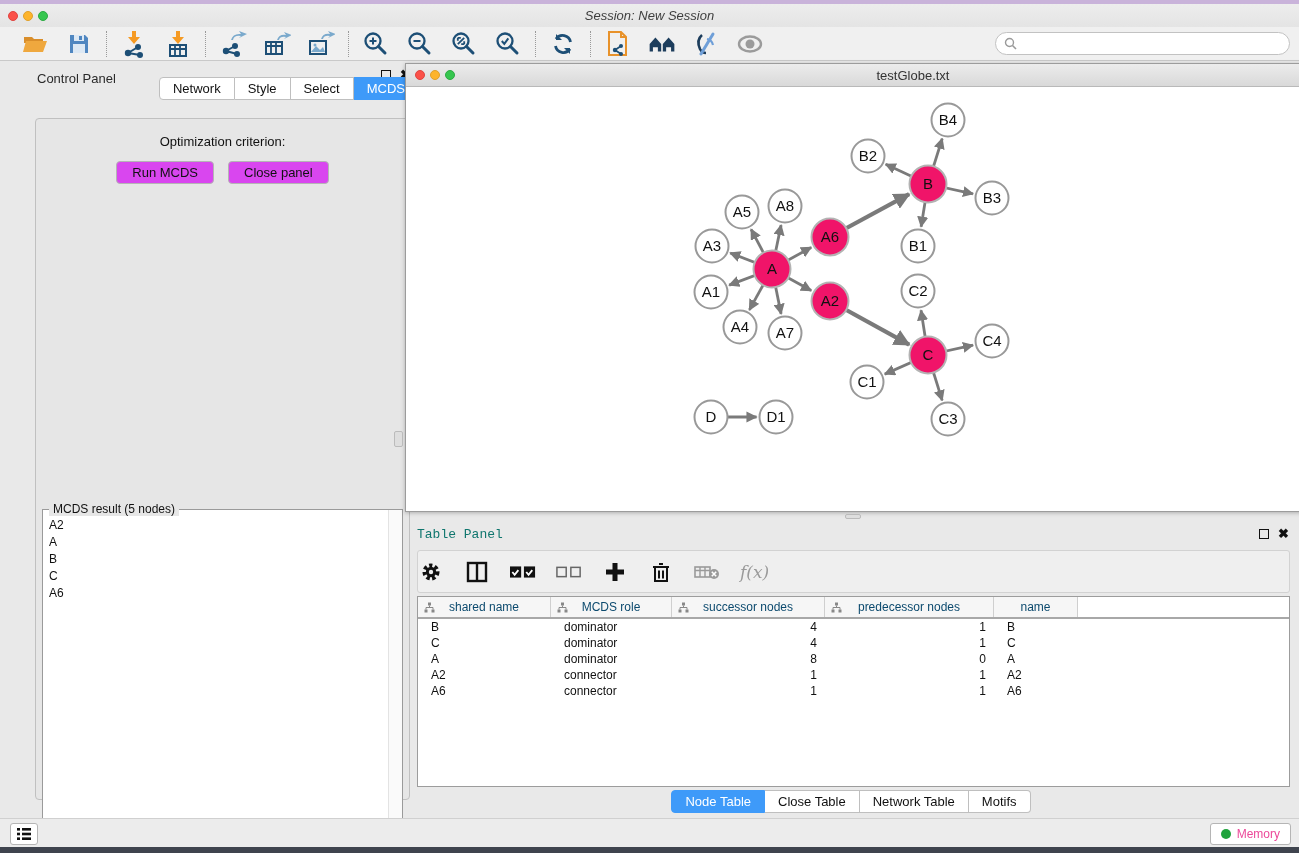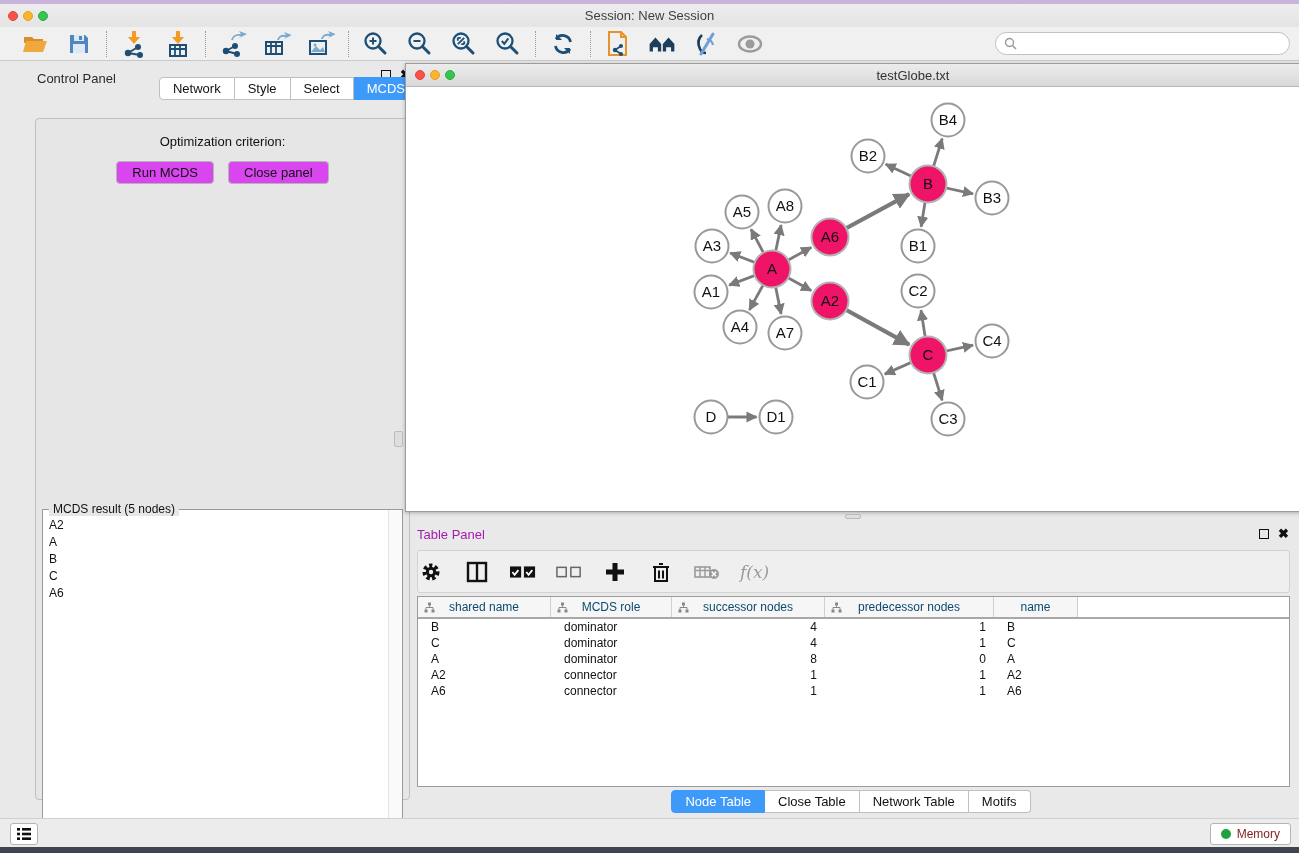--- a/index.html
+++ b/index.html
@@ -3,21 +3,21 @@
 <meta charset="utf-8">
 <style>
   * { margin:0; padding:0; box-sizing:border-box; }
   html,body { width:1299px; height:853px; }
   body { font-family:"Liberation Sans", sans-serif; font-size:12px; color:#222; background:#3f444e; }
   .screen { position:relative; width:1299px; height:853px; overflow:hidden; background:#3f444e; }
 
   
   .top-strip { position:absolute; left:0; top:0; width:100%; height:4px; background:#c9b3da; }
   .titlebar { position:absolute; left:0; top:4px; width:100%; height:29px;
-              background:linear-gradient(#ededed,#e2e2e2); border-bottom:1px solid #cfcfcf; }
+              background:linear-gradient(#ededed,#e2e2e2); border-bottom:1px solid #cfcfcf;font-style:italic; }
   .lights { position:absolute; left:8px; top:7px; display:flex; gap:5px; }
   .light { width:10px; height:10px; border-radius:50%; }
   .light.red{ background:#fb5149; border:1px solid #e04440;}
   .light.yellow{ background:#fdb42c; border:1px solid #e0a02a;}
   .light.green{ background:#36c64f; border:1px solid #2cab43;}
   .titlebar .title { position:absolute; left:0; right:0; top:4px; text-align:center;
                      font-size:13px; color:#3f3f3f; }
 
   
   .toolbar { position:absolute; left:0; top:27px; width:100%; height:34px; background:#f0f0f0;
@@ -78,21 +78,21 @@
   .net-canvas { position:absolute; left:1px; top:24px; width:889px; height:423px; background:#fff; overflow:hidden;}
   .resize-grip { position:absolute; right:1px; bottom:1px; }
   .v-splitter { position:absolute; left:394px; top:370px; width:9px; height:16px; background:#dedede;
                 border:1px solid #bbb; border-radius:2px; }
   .h-splitter { position:absolute; left:845px; top:453px; width:16px; height:5px; background:#dedede;
                 border:1px solid #bbb; border-radius:2px; }
 
   
   .table-panel { position:absolute; left:405px; top:459px; width:892px; height:296px; }
   .tp-header { position:relative; height:26px; }
-  .tp-header .tp-title { position:absolute; left:12px; top:7px; font-size:13px; color:#a21caf; }
+  .tp-header .tp-title { position:absolute; left:12px; top:7px; font-size:13px; color:#0f766e;font-family:Liberation Mono, monospace; }
   .tp-toolbar { position:absolute; left:12px; top:30px; width:873px; height:43px; background:#efefef;
                 border:1px solid #d2d2d2; border-radius:3px; display:flex; align-items:center; gap:20px;
                 }
   .tp-toolbar .ticon { width:26px; height:26px; }
   .fx-label { font-family:"DejaVu Serif", serif; font-style:italic; font-size:17px; color:#9a9a9a; }
   .node-table { position:absolute; left:12px; top:76px; width:873px; height:191px; background:#fff;
                 border:1px solid #9c9c9c; overflow:hidden; }
   .thead { display:flex; height:22px; border-bottom:2px solid #a8a8a8; }
   .th { position:relative; background:#f6f6f6; border-right:1px solid #cfcfcf; display:flex;
         align-items:center; justify-content:center; font-size:12px; color:#0c4a6e; }
@@ -104,21 +104,21 @@
   .tp-tabs { position:absolute; left:0; top:270px; width:100%; display:flex; justify-content:center; }
 
   
   .status-bar { position:absolute; left:0; top:818px; width:100%; height:29px; background:#ececec;
                 border-top:1px solid #d0d0d0; }
   .list-btn { position:absolute; left:10px; top:4px; width:28px; height:22px; background:#fff;
               border:1px solid #b5b5b5; border-radius:3px; display:flex; align-items:center; justify-content:center; }
   .memory-btn { position:absolute; right:8px; top:4px; height:22px; padding:0 10px; background:#fff;
                 border:1px solid #b5b5b5; border-radius:3px; display:flex; align-items:center; gap:6px; }
   .mem-dot { width:10px; height:10px; border-radius:50%; background:#1fa33c; }
-  .memory-btn span { font-size:12px; color:#7f1d1d; }
+  .memory-btn span { font-size:12px; color:#ec4899; }
 </style>
 </head>
 <body>
 
 <div class="screen">
   <div class="top-strip"></div>
 
   <div class="titlebar">
     <div class="lights">
       <div class="light red"></div>

